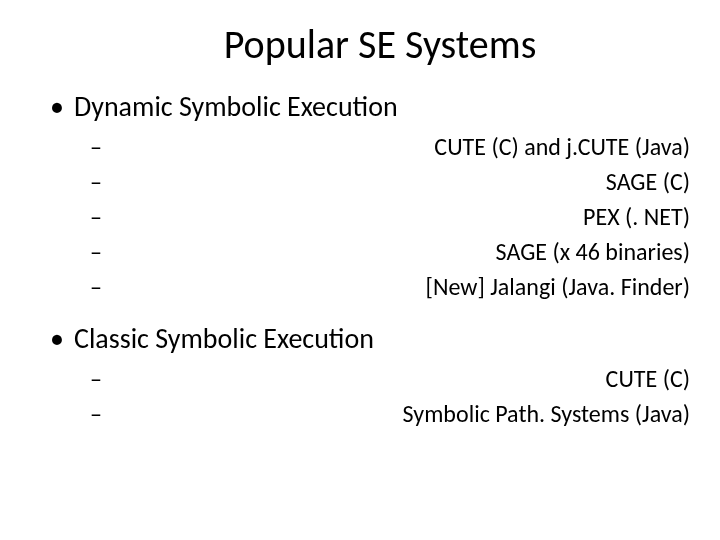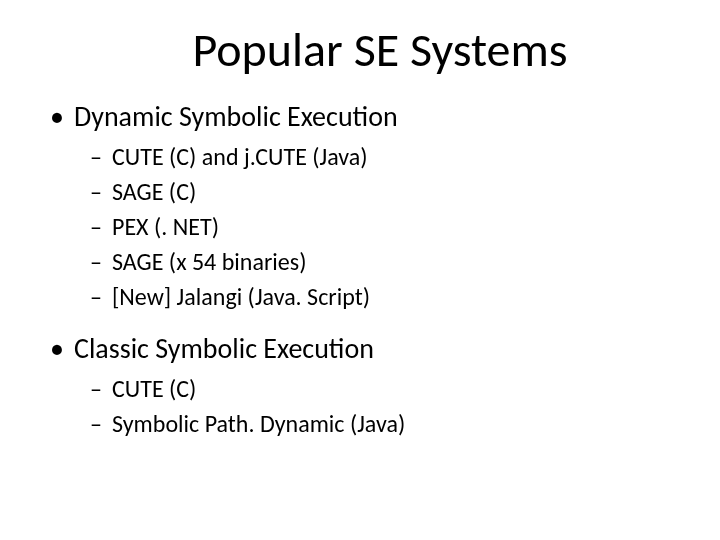--- a/index.html
+++ b/index.html
@@ -10,21 +10,21 @@
     body {
       width: 720px;
       height: 540px;
       background: #ffffff;
       font-family: Calibri, "Segoe UI", Arial, sans-serif;
       color: #000000;
       padding: 20px 30px 30px 30px;
       overflow: hidden;
     }
     .slide-title {
-      font-size: 48px;
+      font-size: 40px;
       font-weight: 400;
       text-align: center;
       margin-bottom: 20px;
       margin-left: 40px;
     }
     .bullet-l1 {
       font-size: 28px;
       margin-left: 20px;
       margin-bottom: 8px;
       margin-top: 20px;
@@ -36,37 +36,38 @@
       position: absolute;
       left: 0;
       top: 0;
     }
     .bullet-l2 {
       font-size: 24px;
       margin-left: 60px;
       margin-bottom: 6px;
       position: relative;
       padding-left: 22px;
+      text-align: right;
     }
     .bullet-l2::before {
       content: "–";
       position: absolute;
       left: 0;
       top: 0;
     }
     .section-gap {
     }
   </style>
 </head>
 <body>
 
 <h1 class="slide-title">Popular SE Systems</h1>
 
 <div class="bullet-l1">Dynamic Symbolic Execution</div>
 <div class="bullet-l2">CUTE (C) and j.CUTE (Java)</div>
 <div class="bullet-l2">SAGE (C)</div>
 <div class="bullet-l2">PEX (. NET)</div>
-<div class="bullet-l2">SAGE (x 54 binaries)</div>
-<div class="bullet-l2">[New] Jalangi (Java. Script)</div>
+<div class="bullet-l2">SAGE (x 46 binaries)</div>
+<div class="bullet-l2">[New] Jalangi (Java. Finder)</div>
 
 <div class="bullet-l1 section-gap">Classic Symbolic Execution</div>
 <div class="bullet-l2">CUTE (C)</div>
-<div class="bullet-l2">Symbolic Path. Dynamic (Java)</div>
+<div class="bullet-l2">Symbolic Path. Systems (Java)</div>
 
 </body></html>

